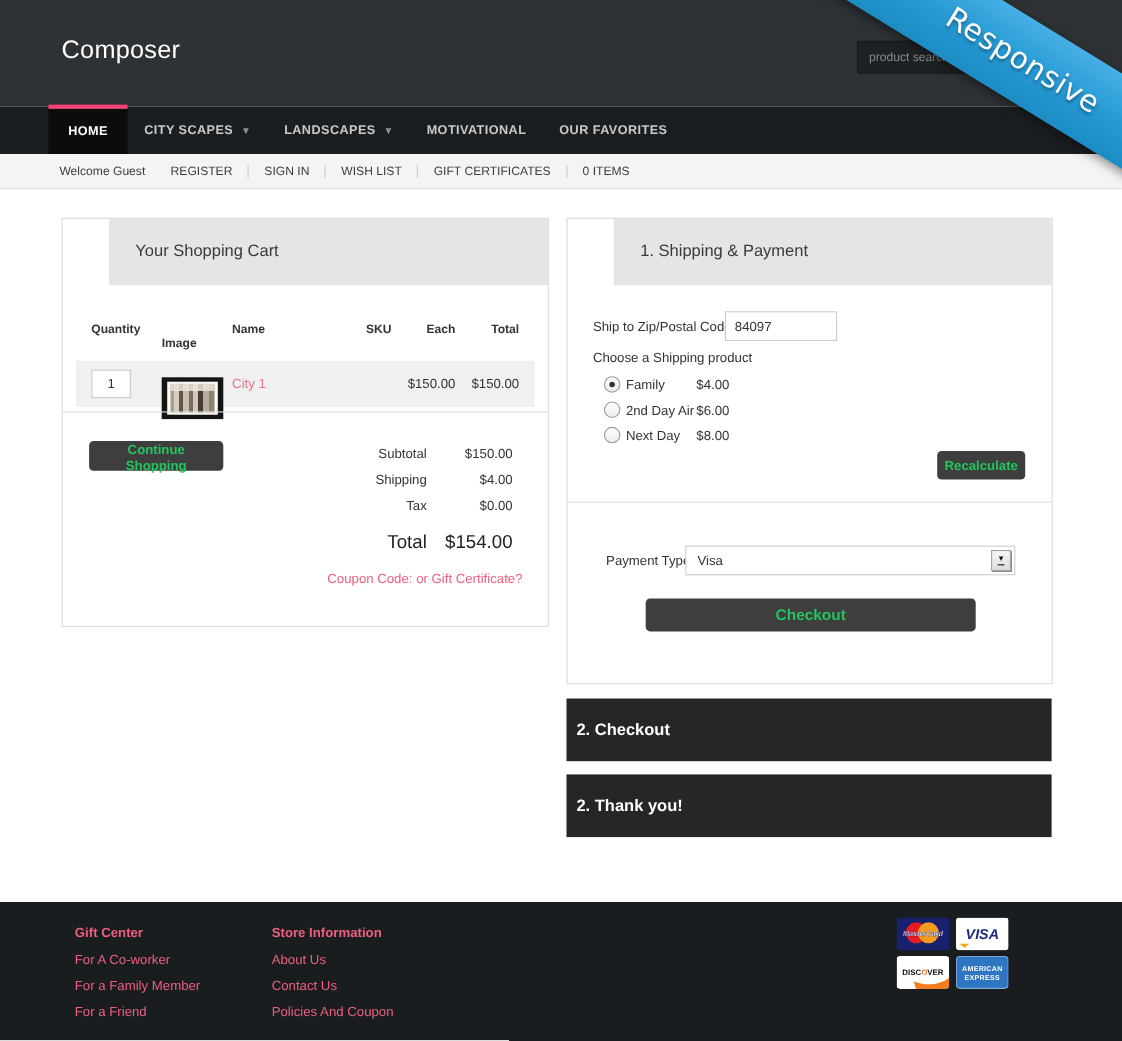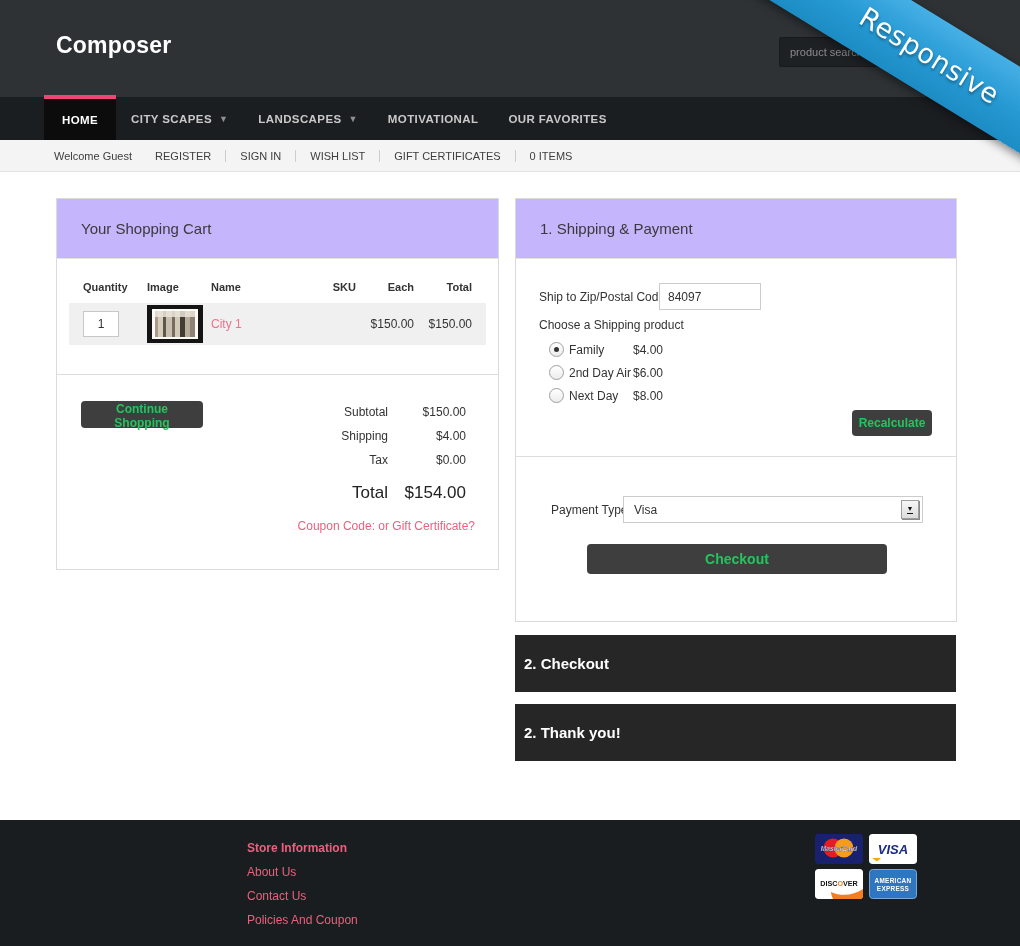--- a/index.html
+++ b/index.html
@@ -5,21 +5,21 @@
   * { box-sizing: border-box; }
   body { margin: 0; background: #fff; }
   .page {
     position: relative; width: 1020px; height: 946px;
     background: #fff; overflow: hidden;
     font-family: "Liberation Sans", sans-serif;
   }
 
   
   .header { position: absolute; top: 0; left: 0; width: 100%; height: 97px; background: #2e3235; }
-  .logo { position: absolute; left: 56px; top: 32px; font-size: 23px; font-weight: bold; color: #fff; letter-spacing: .2px; }
+  .logo { position: absolute; left: 56px; top: 32px; font-size: 23px; font-weight: normal; color: #fff; letter-spacing: .2px; }
   .search-input {
     position: absolute; left: 779px; top: 37px; width: 118px; height: 30px;
     background: #1e2124; border: 1px solid #17191b; border-radius: 2px;
     color: #8a8a8a; font-size: 11px; padding: 0 10px; outline: none;
     font-family: "Liberation Sans", sans-serif;
   }
   .search-input::placeholder { color: #8a8a8a; }
 
   
   .ribbon {
@@ -56,28 +56,28 @@
   }
   .welcome { margin-right: 9px; }
   .util-link { padding: 0 14px; cursor: pointer; line-height: 12px; }
   .util-link.sep { border-left: 1px solid #ccc; }
 
   
   .panel { position: absolute; background: #fff; border: 1px solid #dbdbdb; }
   .cart-panel { left: 56px; top: 198px; width: 443px; height: 372px; }
   .ship-panel { left: 515px; top: 198px; width: 442px; height: 424px; }
   .panel-head {
-    height: 60px; background: #c4b5fd; border-bottom: 1px solid #e5e3e1;
+    height: 60px; background: #e5e5e5; border-bottom: 1px solid #e5e3e1;
     display: flex; align-items: center; padding-left: 24px;
-    font-size: 15px; color: #3a3a3a;
+    font-size: 15px; color: #3a3a3a; margin-left: 42px;
   }
 
   
   .cart-cols { display: flex; align-items: center; margin-top: 22px; padding: 0 26px; font-size: 11px; font-weight: bold; color: #333; justify-content: space-between; }
-  .c-qty { width: 64px; } .c-img { width: 64px; } .c-name { flex: 1; }
+  .c-qty { width: 64px; } .c-img { width: 64px; margin-top: 25px; } .c-name { flex: 1; }
   .c-sku { width: 60px; text-align: right; } .c-each { width: 58px; text-align: right; } .c-total { width: 58px; text-align: right; }
   .cart-row {
     display: flex; align-items: center; margin: 10px 12px 0; padding: 0 14px;
     height: 42px; background: #f0f0f0; font-size: 12px; color: #333;
   }
   .qty-input {
     width: 36px; height: 26px; border: 1px solid #c7c7c7; background: #fff;
     text-align: center; font-size: 12px; color: #333; outline: none;
     font-family: "Liberation Sans", sans-serif;
   }
@@ -303,20 +303,26 @@
   </div>
 
   <div class="step-bar step-2">
     <span>2. Checkout</span>
   </div>
   <div class="step-bar step-3">
     <span>2. Thank you!</span>
   </div>
 
   <div class="footer">
+    <div class="f-col f-col1">
+      <span class="f-head">Gift Center</span>
+      <span class="f-link">For A Co-worker</span>
+      <span class="f-link">For a Family Member</span>
+      <span class="f-link">For a Friend</span>
+    </div>
     <div class="f-col f-col2">
       <span class="f-head">Store Information</span>
       <span class="f-link">About Us</span>
       <span class="f-link">Contact Us</span>
       <span class="f-link">Policies And Coupon</span>
     </div>
 
     <div class="cards">
 
       <span class="card">

